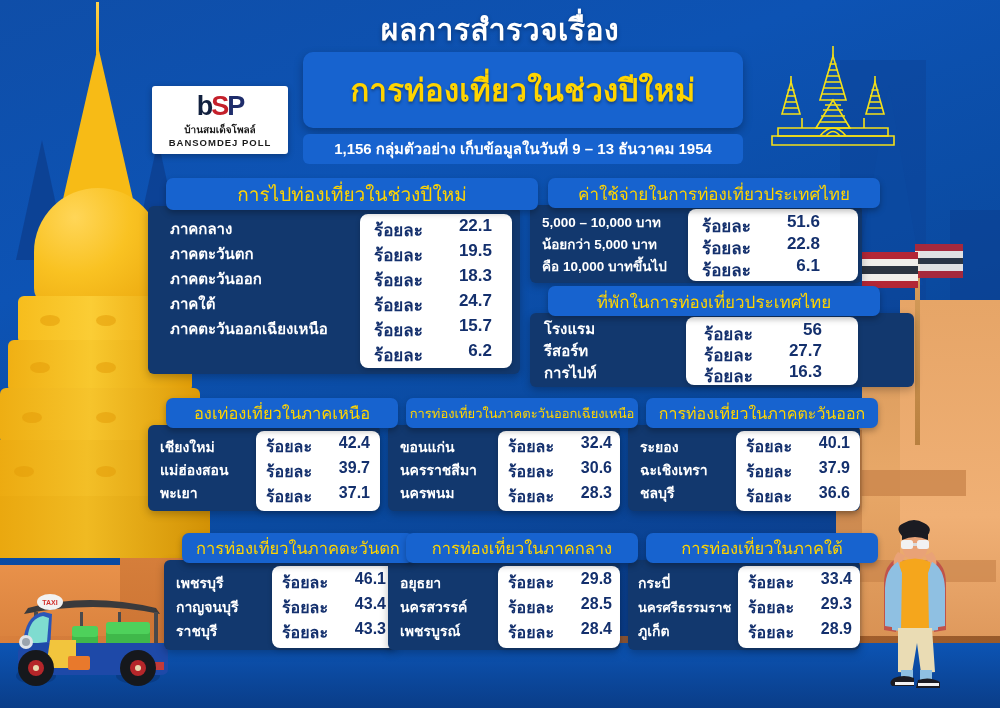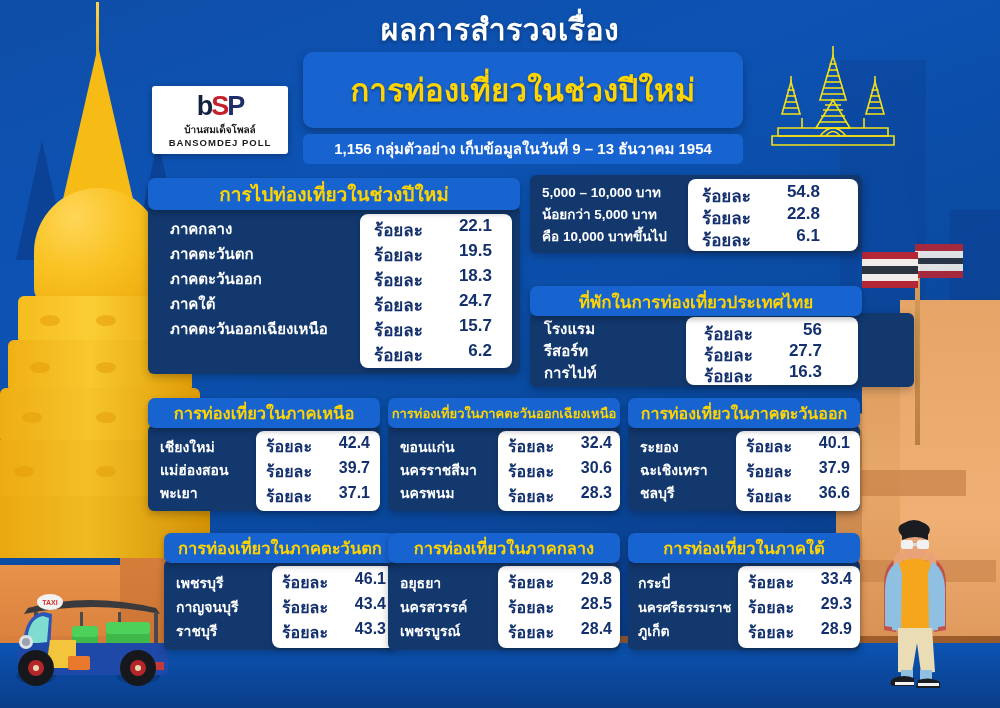--- a/index.html
+++ b/index.html
@@ -140,24 +140,24 @@
                color:#12213f; }
   .logo-mark .s { color:#c4202b; }
   .logo-mark .p { color:#1f2d6b; }
   .logo-th { font-size: 10px; color:#1b1b1b; font-weight:bold; margin-top:2px; }
   .logo-en { font-size: 9.5px; color:#1b1b1b; letter-spacing: 1px; font-weight:bold; }
 
   
   .panel { position: absolute; }
   .panel-head {
     background: #1763cf; border-radius: 7px;
-    color: #ffd400; font-weight: bold; text-align: center;
+    color: #ffd400; font-weight: normal; text-align: center;
     box-shadow: 0 3px 6px rgba(0,0,0,.28);
     display:flex; align-items:center; justify-content:center;
-    position: relative; z-index: 3;
+    position: relative; z-index: 3; margin-left: 18px;
   }
   .panel-body {
     background: #12386e; border-radius: 6px;
     position: relative; z-index: 1;
     box-shadow: 0 3px 8px rgba(0,0,0,.25);
   }
   .rows { position: relative; height: 100%; }
   .row {
     display: flex; align-items: center;
     color: #ffffff; font-weight: bold;
@@ -369,36 +369,37 @@
           </div>
         <div class="valrow" style="height:25px; font-size:17px;">
           <span class="pct" style="width:62px;">ร้อยละ</span>
           <span class="num" style="width:56px;">6.2</span>
           </div>
       </div>
     </div>
   </div>
 
   <div class="panel" style="left:530px; top:178px;">
+    <div class="panel-head" style="width:332px; height:30px; font-size:17px;">ค่าใช้จ่ายในการท่องเที่ยวประเทศไทย</div>
     <div class="panel-body" style="width:332px; height:78px; margin-top:-3px;">
       <div class="rows" style="padding:6px 0 0 12px;">
         <div class="row" style="height:22px; font-size:13.5px;">
           <span class="label">5,000 – 10,000 บาท</span>
           </div>
         <div class="row" style="height:22px; font-size:13.5px;">
           <span class="label">น้อยกว่า 5,000 บาท</span>
           </div>
         <div class="row" style="height:22px; font-size:13.5px;">
           <span class="label">คือ 10,000 บาทขึ้นไป</span>
           </div>
       </div>
       <div class="valbox" style="left:158px; top:4px; width:170px; height:72px; padding:3px 0 3px 14px;">
         <div class="valrow" style="height:22px; font-size:17px;">
           <span class="pct" style="width:62px;">ร้อยละ</span>
-          <span class="num" style="width:56px;">54.8</span>
+          <span class="num" style="width:56px;">51.6</span>
           </div>
         <div class="valrow" style="height:22px; font-size:17px;">
           <span class="pct" style="width:62px;">ร้อยละ</span>
           <span class="num" style="width:56px;">22.8</span>
           </div>
         <div class="valrow" style="height:22px; font-size:17px;">
           <span class="pct" style="width:62px;">ร้อยละ</span>
           <span class="num" style="width:56px;">6.1</span>
           </div>
       </div>
@@ -430,21 +431,21 @@
           </div>
         <div class="valrow" style="height:21px; font-size:17px;">
           <span class="pct" style="width:62px;">ร้อยละ</span>
           <span class="num" style="width:56px;">16.3</span>
           </div>
       </div>
     </div>
   </div>
 
   <div class="panel" style="left:148px; top:398px;">
-    <div class="panel-head" style="width:232px; height:30px; font-size:16.5px;">การท่องเที่ยวในภาคเหนือ</div>
+    <div class="panel-head" style="width:232px; height:30px; font-size:16.5px;">องเท่องเที่ยวในภาคเหนือ</div>
     <div class="panel-body" style="width:232px; height:86px; margin-top:-3px;">
       <div class="rows" style="padding:10px 0 0 12px;">
         <div class="row" style="height:23px; font-size:14px;">
           <span class="label">เชียงใหม่</span>
           </div>
         <div class="row" style="height:23px; font-size:14px;">
           <span class="label">แม่ฮ่องสอน</span>
           </div>
         <div class="row" style="height:23px; font-size:14px;">
           <span class="label">พะเยา</span>

